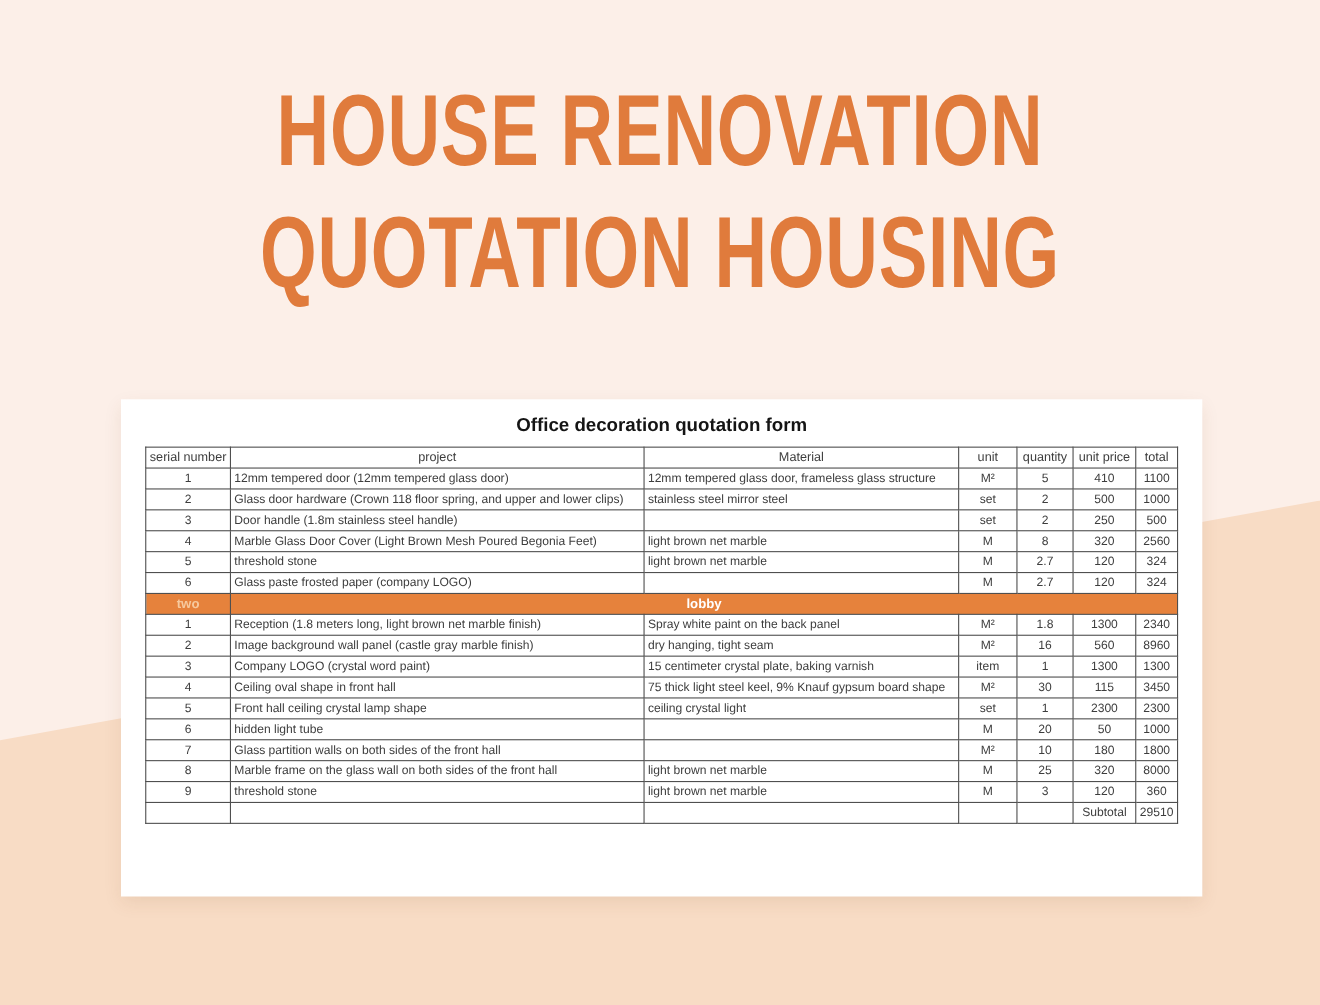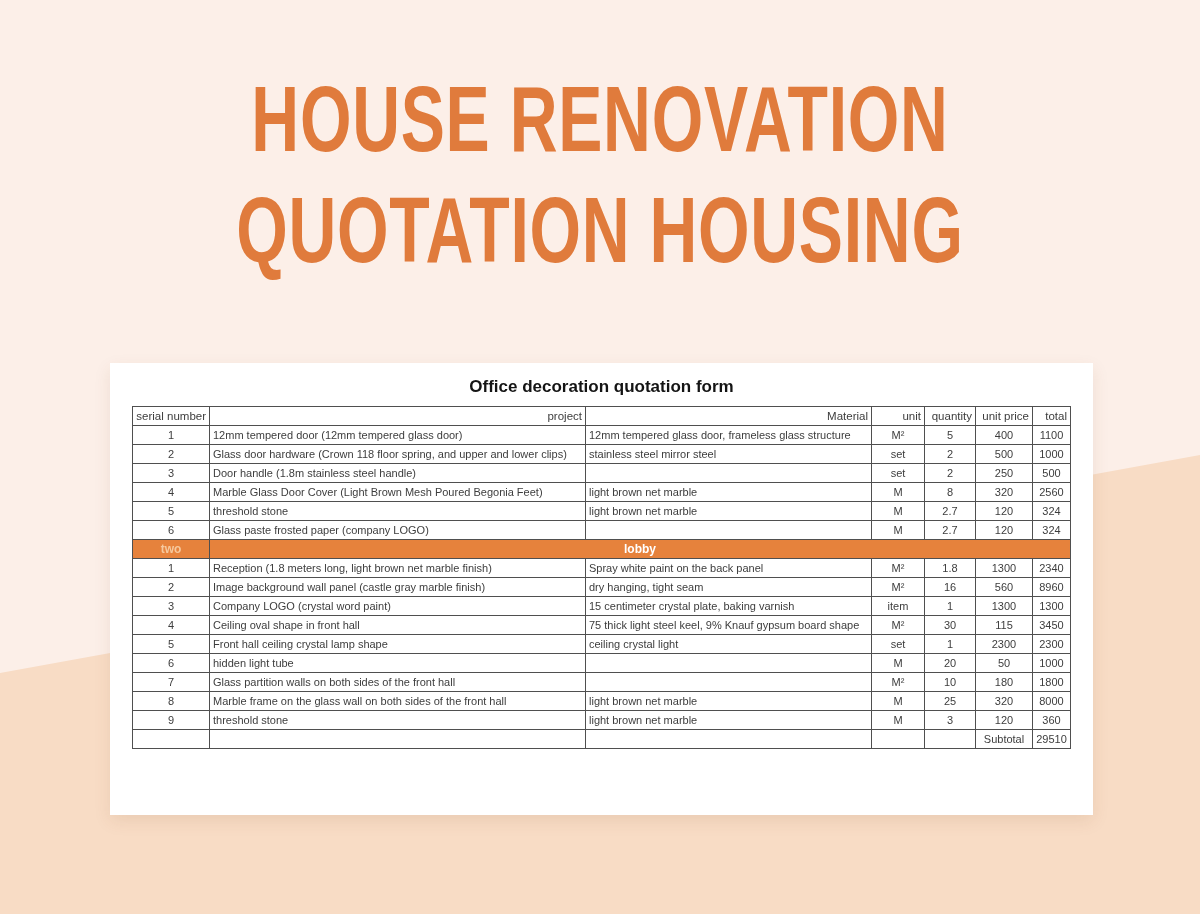--- a/index.html
+++ b/index.html
@@ -46,21 +46,21 @@
     border-collapse:collapse;table-layout:fixed;
     width:938px;margin:0 auto;
     font-size:11px;color:var(--ink);
   }
   table.quote th,table.quote td{
     border:1px solid var(--border);
     height:19px;padding:0 3px;
     overflow:hidden;white-space:nowrap;
     font-weight:normal;
   }
-  table.quote th{text-align:right;font-size:11.5px;}
+  table.quote th{text-align:center;font-size:11.5px;}
   td.c-serial{text-align:center;}
   td.c-project,td.c-material{text-align:left;}
   td.c-unit,td.c-qty,td.c-price,td.c-total{text-align:center;}
   tr.band-row td{
     background:var(--accent);
     font-weight:bold;font-size:12px;text-align:center;
   }
   tr.band-row td.band-title{color:#ffffff;}
   tr.band-row td.band-serial{color:var(--band-serial);}
 </style>
@@ -97,21 +97,21 @@
         <th>total</th>
       </tr>
     </thead>
     <tbody>
         <tr>
           <td class="c-serial">1</td>
           <td class="c-project">12mm tempered door (12mm tempered glass door)</td>
           <td class="c-material">12mm tempered glass door, frameless glass structure</td>
           <td class="c-unit">M²</td>
           <td class="c-qty">5</td>
-          <td class="c-price">400</td>
+          <td class="c-price">410</td>
           <td class="c-total">1100</td>
         </tr>
         <tr>
           <td class="c-serial">2</td>
           <td class="c-project">Glass door hardware (Crown 118 floor spring, and upper and lower clips)</td>
           <td class="c-material">stainless steel mirror steel</td>
           <td class="c-unit">set</td>
           <td class="c-qty">2</td>
           <td class="c-price">500</td>
           <td class="c-total">1000</td>

